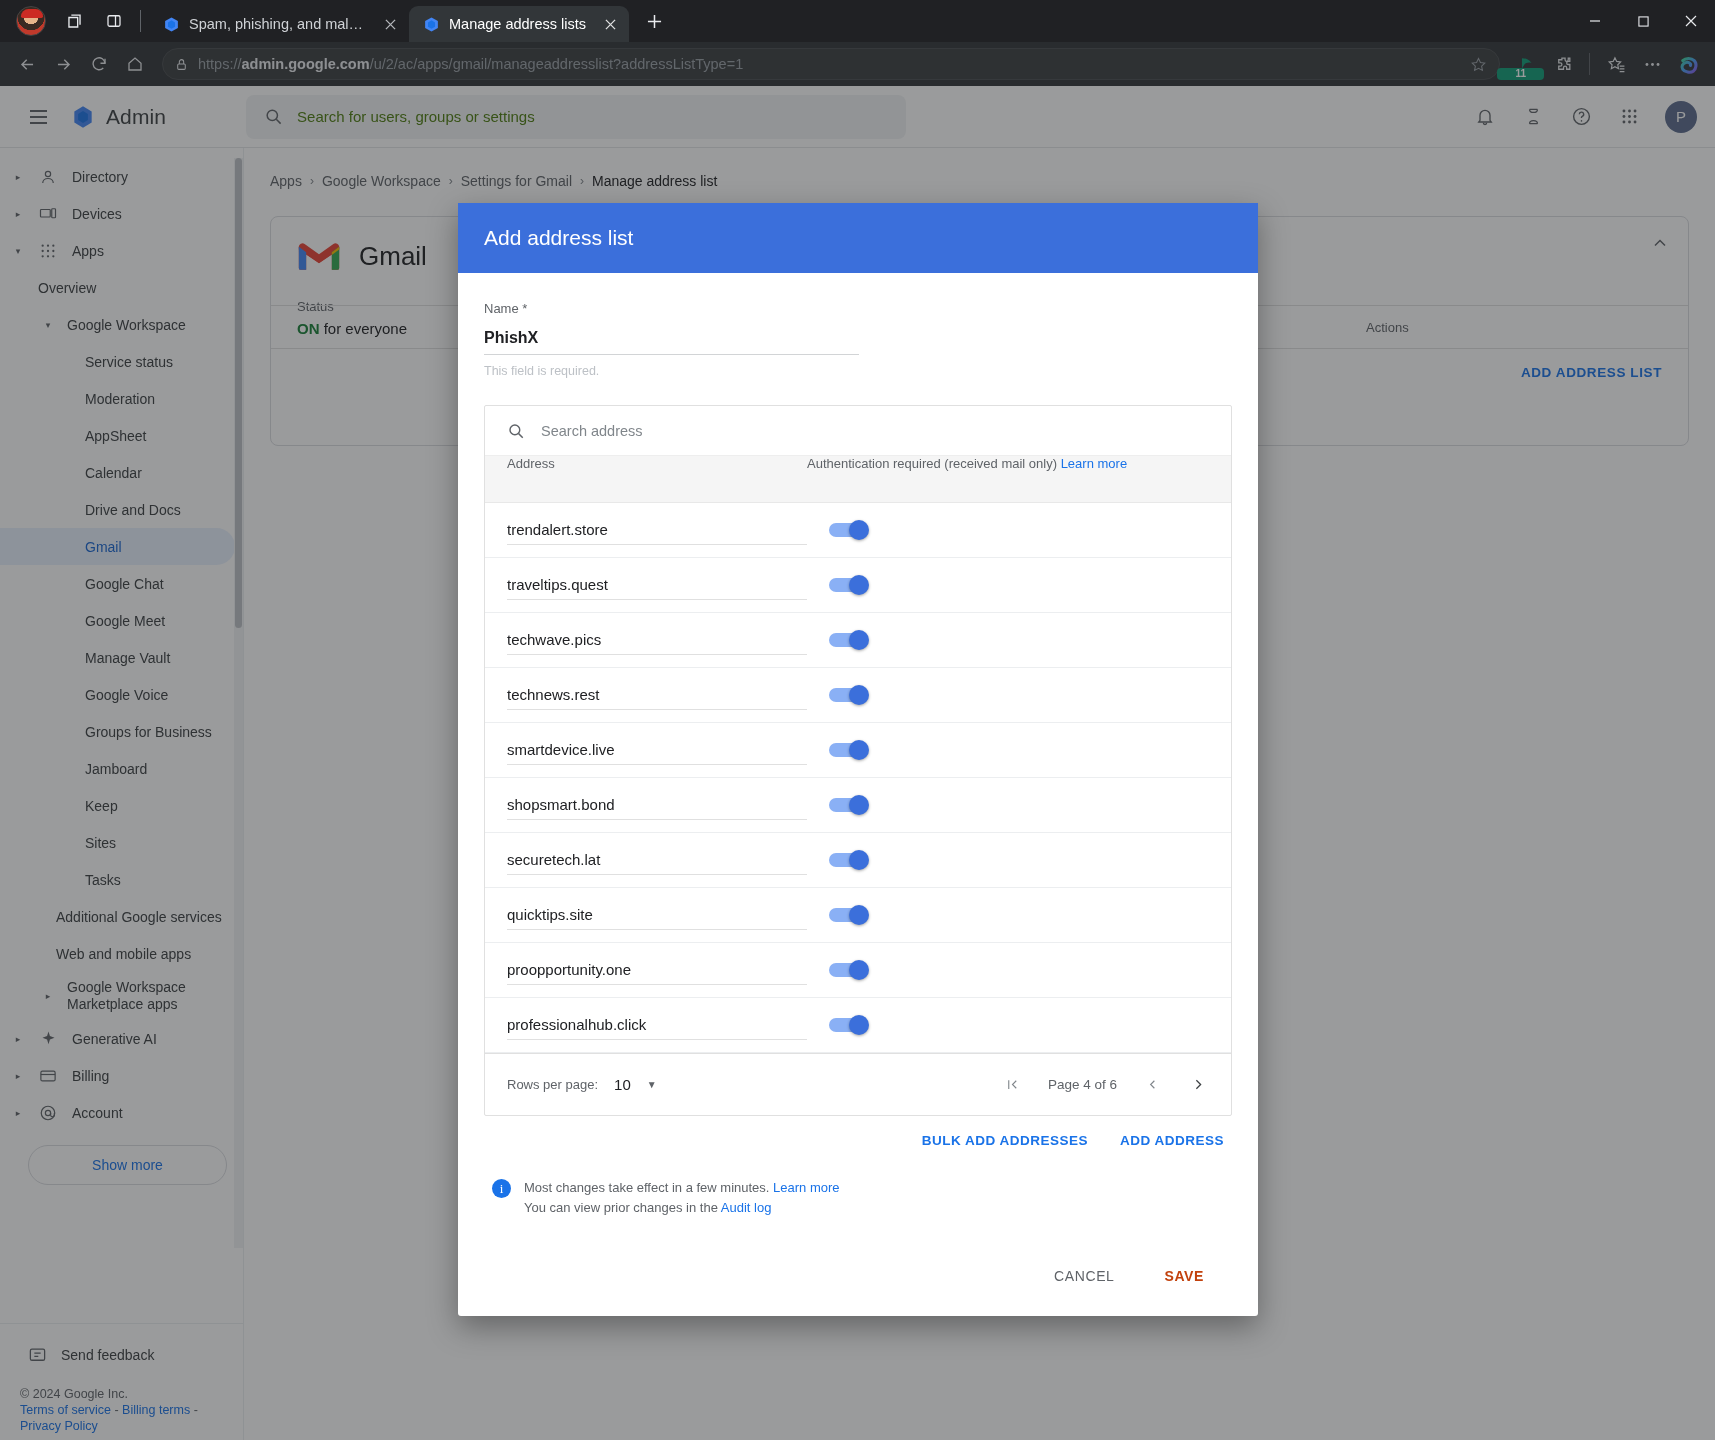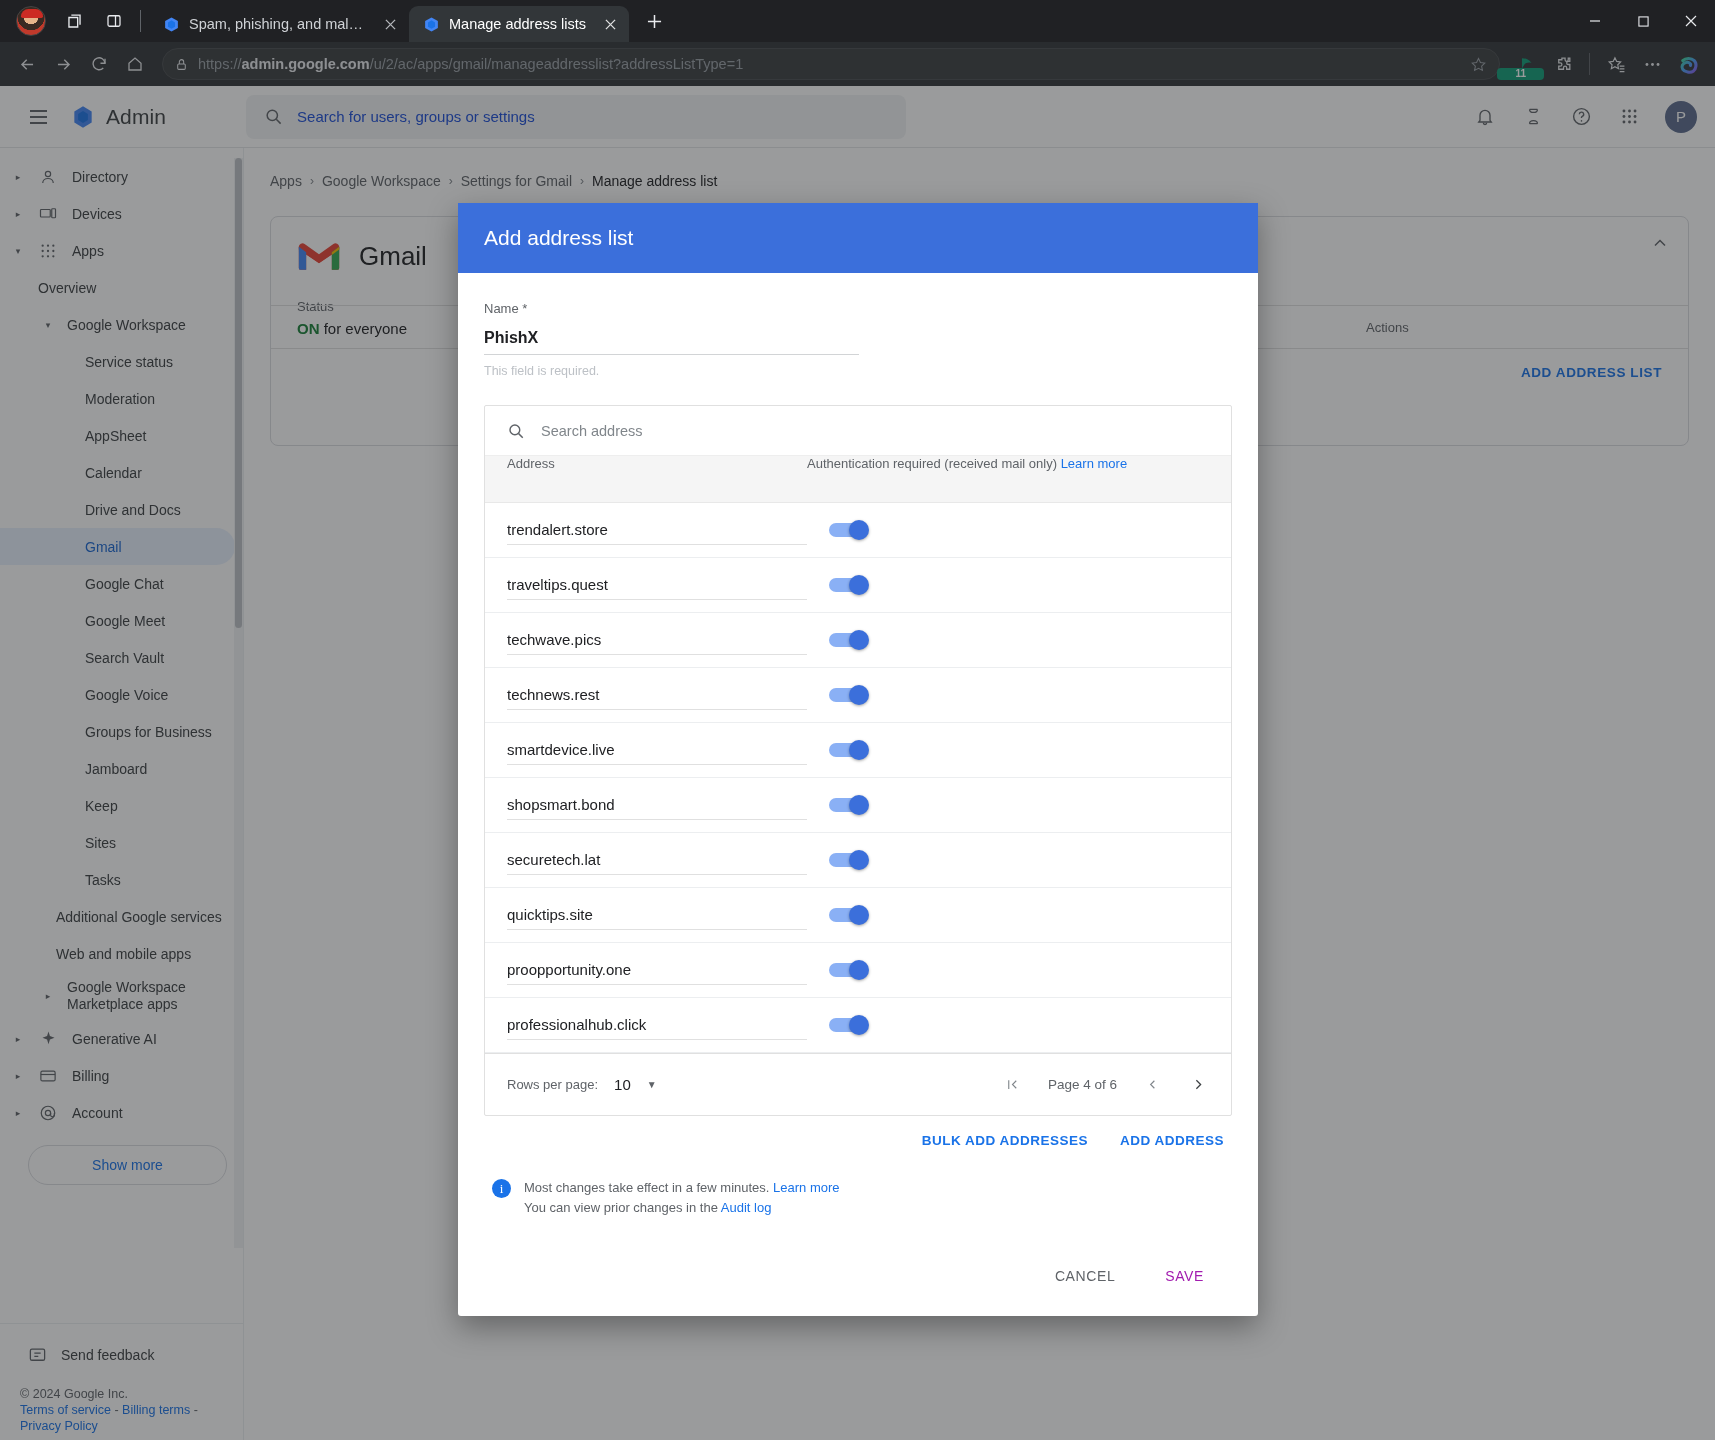--- a/index.html
+++ b/index.html
@@ -72,21 +72,21 @@
   .hamburger { width:40px; height:40px; display:flex; flex-direction:column; gap:4px;
                align-items:center; justify-content:center; flex:none; }
   .hamburger span{ width:17px; height:2px; background:#5f6368; display:block; }
   .brand { display:flex; align-items:center; gap:10px; margin-right:22px; }
   .brand .logo { width:26px; height:26px; }
   .brand .name { font-size:21px; color:#3c4043; letter-spacing:.1px; }
   .admin-search {
     width: 660px; height:44px; background:#f1f3f4; border-radius:8px;
     display:flex; align-items:center; gap:14px; padding: 0 18px; margin-left: 46px;
   }
-  .admin-search .ph { color:#1d4ed8; font-size:15px; }
+  .admin-search .ph { color:#4d7c0f; font-size:15px; }
   .header-icons{ margin-left:auto; display:flex; align-items:center; gap:12px; }
   .hdr-ico{ width:36px; height:36px; display:flex; align-items:center; justify-content:center; color:#5f6368;}
   .profile-av {
     width:32px; height:32px; border-radius:50%; background:#5b6b8c; color:#fff;
     display:flex; align-items:center; justify-content:center; font-size:15px; margin-left:6px;
   }
 
   
   .app-body { display:flex; height: calc(1440px - 42px - 44px - 62px); background:#fff; }
 
@@ -200,21 +200,21 @@
   .note{ display:flex; gap:13px; padding: 30px 8px 0 8px; }
   .note .ibadge{ width:19px; height:19px; border-radius:50%; background:#1a73e8; color:#fff;
                  font-size:13px; display:flex; align-items:center; justify-content:center;
                  font-family:"Liberation Serif", serif; flex:none; margin-top:1px;}
   .note .txt{ font-size:13px; color:#5f6368; line-height:20px;}
   .note .txt a{ color:#1a73e8; text-decoration:none; }
 
   .modal-actions{ display:flex; justify-content:flex-end; gap:22px; padding: 42px 14px 24px 0; }
   .btn-flat{ font-size:14px; letter-spacing:.6px; padding: 8px 14px; border-radius:4px; }
   .btn-cancel{ color:#5f6368; }
-  .btn-save{ color:#a21caf; font-weight:400; }
+  .btn-save{ color:#c2410c; font-weight:700; }
 </style>
 </head>
 <body>
 
 <div class="browser">
 
   <div class="tabstrip">
     <div class="avatar-btn"></div>
     <div class="chrome-ico">
       <svg width="19" height="19" viewBox="0 0 24 24" fill="none" stroke="currentColor" stroke-width="1.7">
@@ -496,21 +496,21 @@
         <div class="nav-item lvl3 active">
           <span>Gmail</span>
           </div>
         <div class="nav-item lvl3">
           <span>Google Chat</span>
           </div>
         <div class="nav-item lvl3">
           <span>Google Meet</span>
           </div>
         <div class="nav-item lvl3">
-          <span>Search Vault</span>
+          <span>Manage Vault</span>
           </div>
         <div class="nav-item lvl3">
           <span>Google Voice</span>
           </div>
         <div class="nav-item lvl3">
           <span>Groups for Business</span>
           </div>
         <div class="nav-item lvl3">
           <span>Jamboard</span>
           </div>

